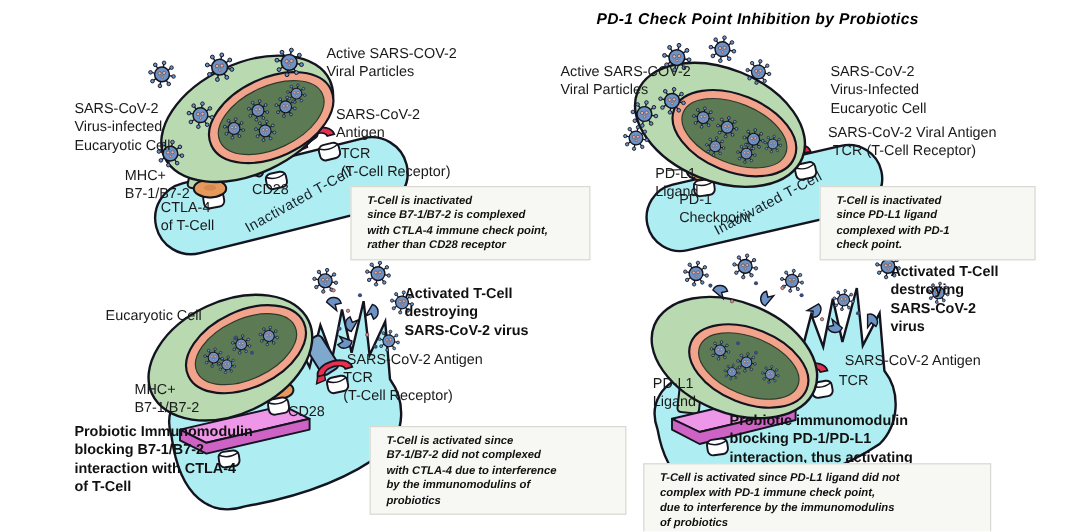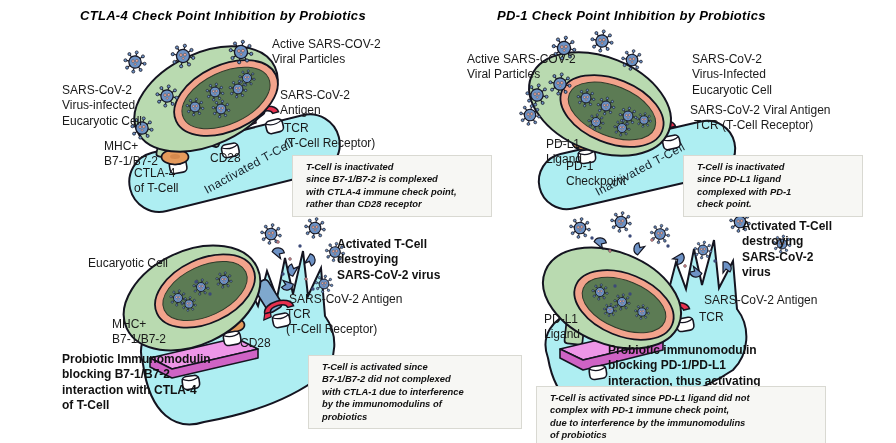--- a/index.html
+++ b/index.html
@@ -203,21 +203,20 @@
     <use href="#vfrag" transform="translate(225,52) rotate(90)"></use>
     <use href="#vspeck" transform="translate(92,22)"></use>
     <use href="#vspeck" transform="translate(130,20)"></use>
     <use href="#vspeck" transform="translate(168,30)"></use>
     <use href="#vspeck" transform="translate(215,45)"></use>
     <use href="#rspeck" transform="translate(110,35)"></use>
     <use href="#rspeck" transform="translate(152,24)"></use>
     <use href="#rspeck" transform="translate(185,50)"></use>
   </svg>
 
-  <div class="title" style="left:80px;top:8px">CTLA-4 Check Point Inhibition by Probiotics</div>
   <div class="title" style="left:497px;top:8px">PD-1 Check Point Inhibition by Probiotics</div>
 
   <div class="lbl" style="left:272px;top:37px">Active SARS-COV-2
 Viral Particles</div>
   <div class="lbl" style="left:62px;top:83px">SARS-CoV-2
 Virus-infected
 Eucaryotic Cell</div>
   <div class="lbl" style="left:280px;top:88px">SARS-CoV-2
 Antigen</div>
   <div class="lbl" style="left:104px;top:139px">MHC+
@@ -241,21 +240,21 @@
 (T-Cell Receptor)</div>
   <div class="lbl" style="left:112px;top:317px">MHC+
 B7-1/B7-2</div>
   <div class="lbl" style="left:240px;top:336px">CD28</div>
   <div class="lbl b" style="left:62px;top:352px">Probiotic Immunomodulin
 blocking B7-1/B7-2
 interaction with CTLA-4
 of T-Cell</div>
   <div class="caption" style="left:308px;top:355px;width:186px">T-Cell is activated since
 B7-1/B7-2 did not complexed
-with CTLA-1 due to interference
+with CTLA-4 due to interference
 by the immunomodulins of
 probiotics</div>
 
   <div class="lbl" style="left:467px;top:52px">Active SARS-COV-2
 Viral Particles</div>
   <div class="lbl" style="left:692px;top:52px">SARS-CoV-2
 Virus-Infected
 Eucaryotic Cell</div>
   <div class="lbl" style="left:690px;top:103px">SARS-CoV-2 Viral Antigen</div>
   <div class="lbl" style="left:694px;top:118px">TCR (T-Cell Receptor)</div>

